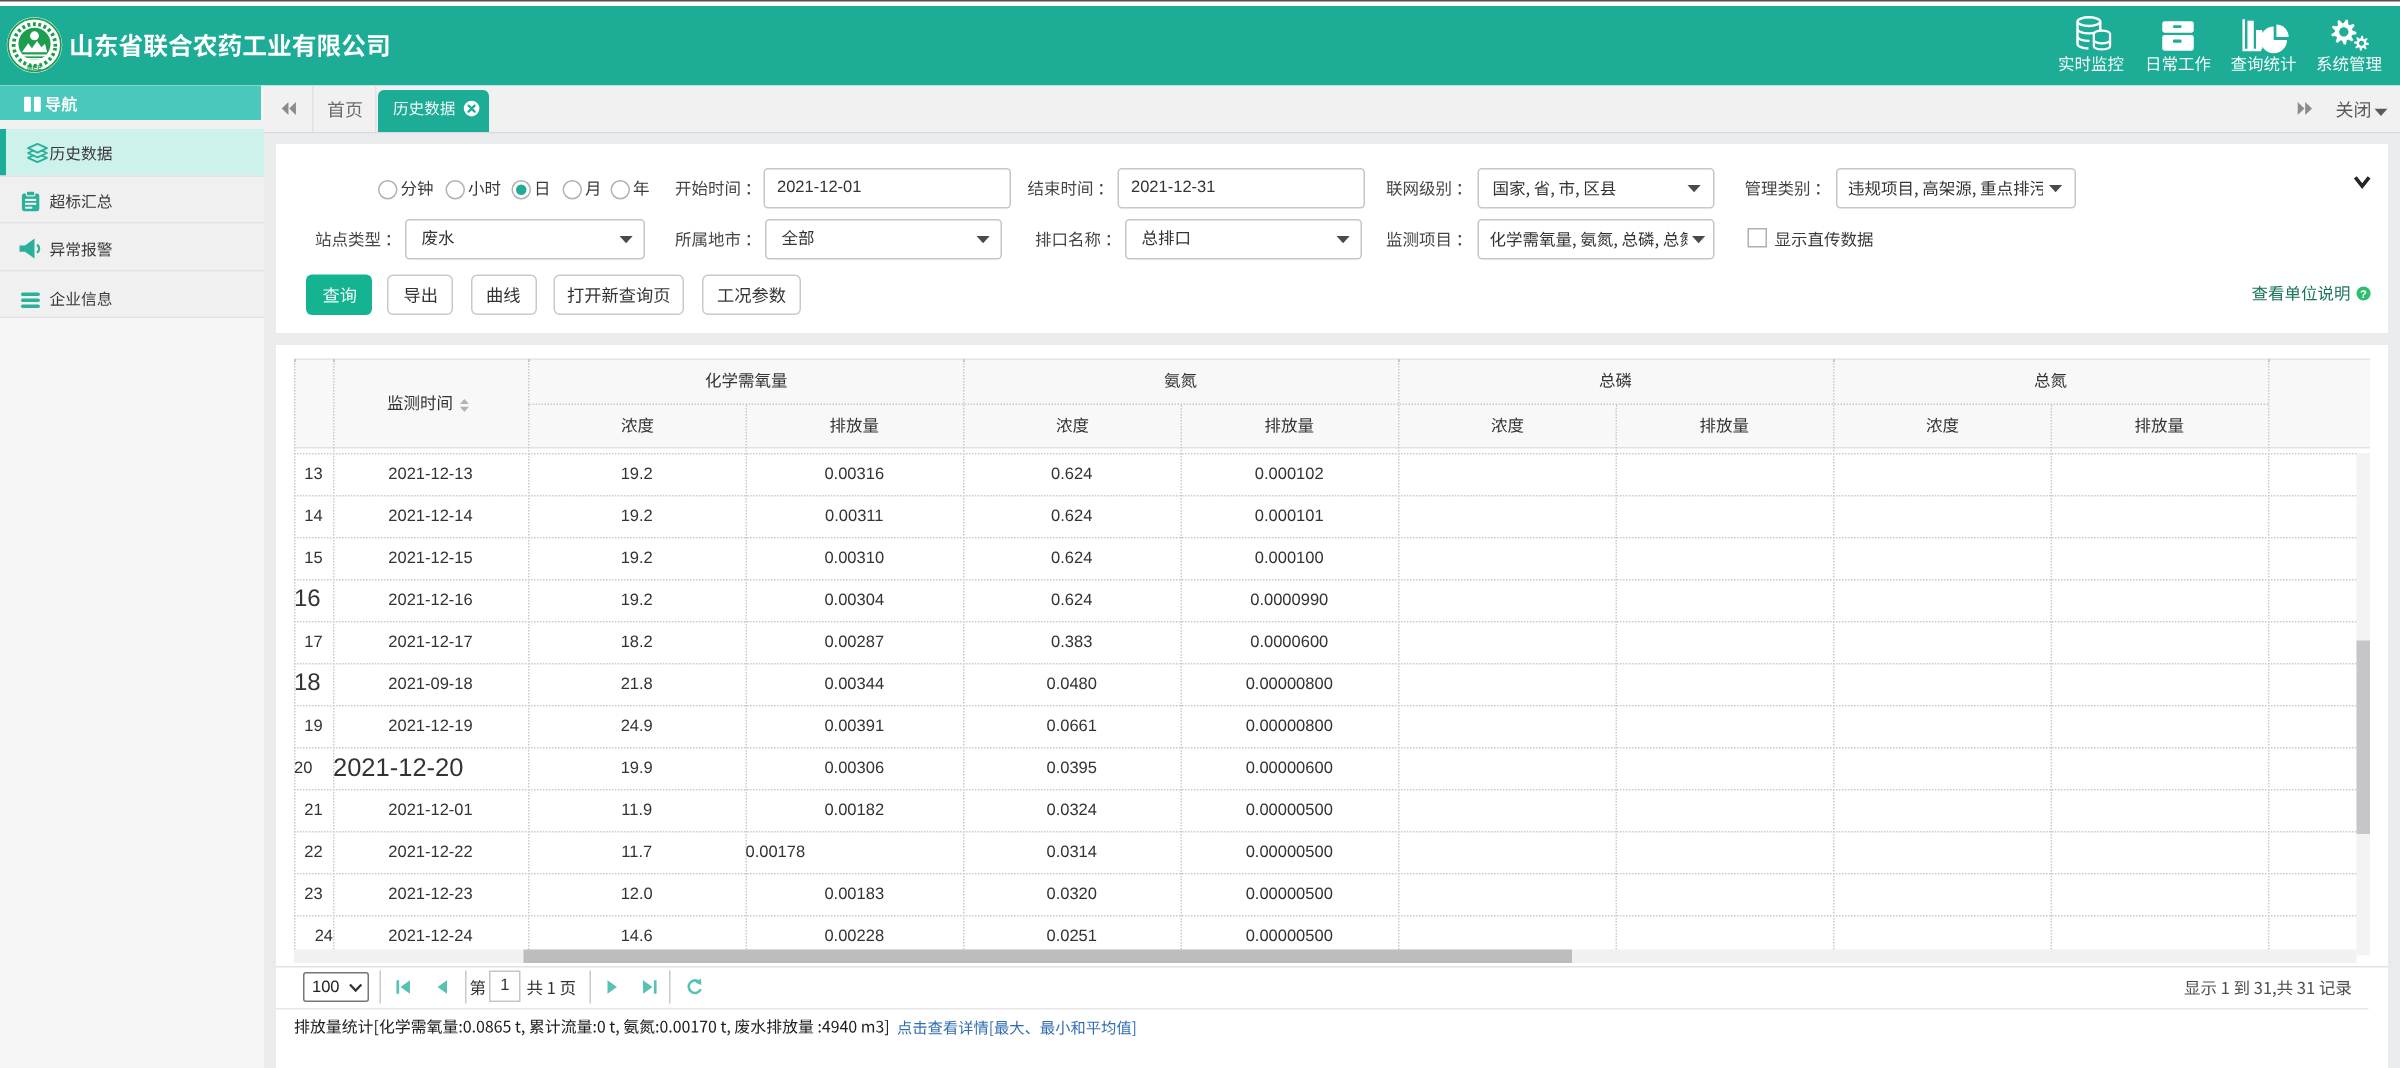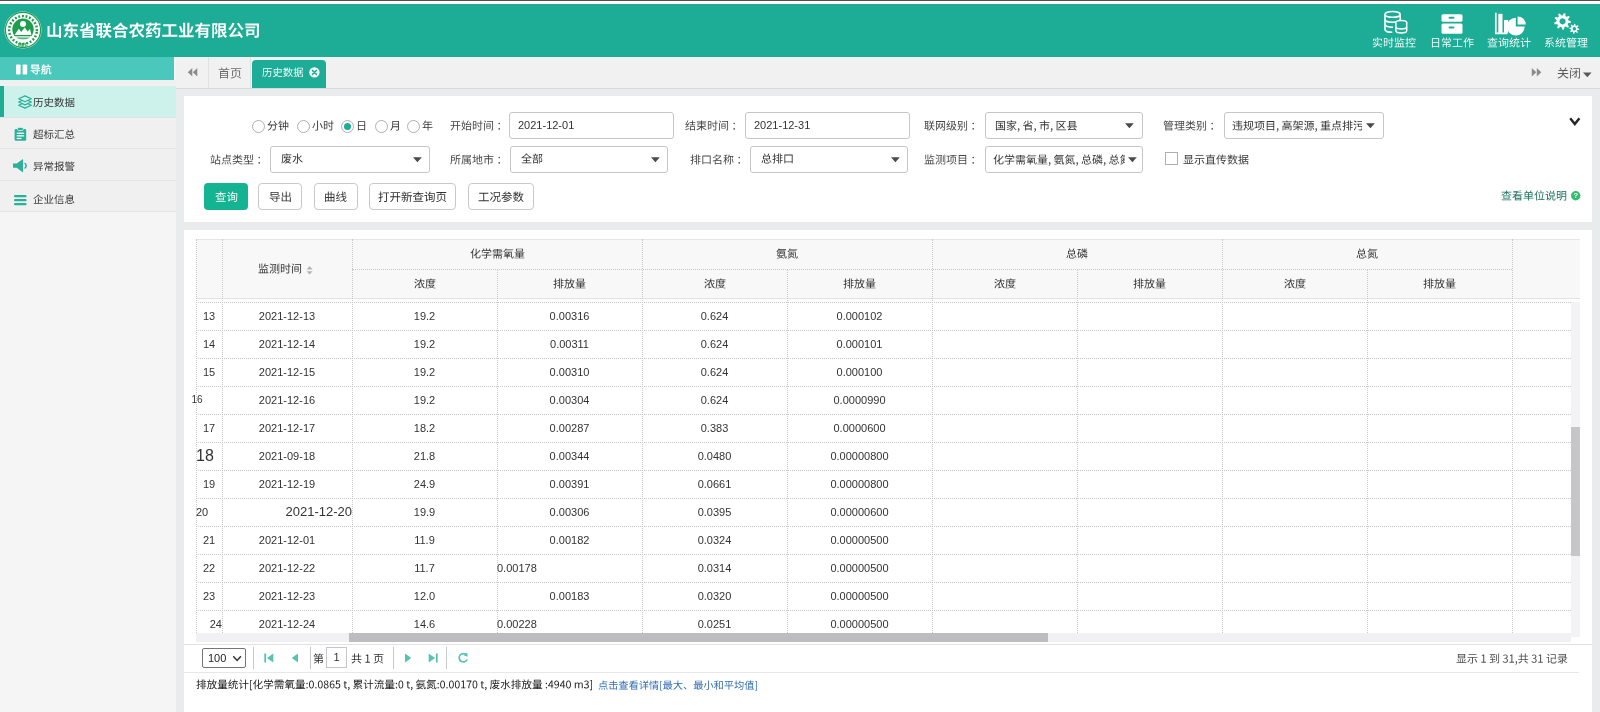--- a/index.html
+++ b/index.html
@@ -759,21 +759,21 @@
     <div class="ht" style="left:642px;top:330px;width:145px;height:28px;line-height:28px;text-align:center;font-size:11px;color:#333">0.624</div>
     <div class="ht" style="left:787px;top:330px;width:145px;height:28px;line-height:28px;text-align:center;font-size:11px;color:#333">0.000101</div>
     <div style="position:absolute;left:196px;top:385.5px;width:1375px;border-top:1px dotted #c9c9c9"></div>
     <div class="ht" style="left:196px;top:358px;width:26px;height:28px;line-height:28px;text-align:center;font-size:11px;color:#333">15</div>
     <div class="ht" style="left:222px;top:358px;width:130px;height:28px;line-height:28px;text-align:center;font-size:11px;color:#333">2021-12-15</div>
     <div class="ht" style="left:352px;top:358px;width:145px;height:28px;line-height:28px;text-align:center;font-size:11px;color:#333">19.2</div>
     <div class="ht" style="left:497px;top:358px;width:145px;height:28px;line-height:28px;text-align:center;font-size:11px;color:#333">0.00310</div>
     <div class="ht" style="left:642px;top:358px;width:145px;height:28px;line-height:28px;text-align:center;font-size:11px;color:#333">0.624</div>
     <div class="ht" style="left:787px;top:358px;width:145px;height:28px;line-height:28px;text-align:center;font-size:11px;color:#333">0.000100</div>
     <div style="position:absolute;left:196px;top:413.5px;width:1375px;border-top:1px dotted #c9c9c9"></div>
-    <div class="ht" style="left:184px;top:386px;width:26px;height:28px;line-height:28px;text-align:center;font-size:10px;color:#333">16</div>
+    <div class="ht" style="left:196px;top:386px;width:26px;height:28px;line-height:28px;text-align:left;font-size:16px;color:#333">16</div>
     <div class="ht" style="left:222px;top:386px;width:130px;height:28px;line-height:28px;text-align:center;font-size:11px;color:#333">2021-12-16</div>
     <div class="ht" style="left:352px;top:386px;width:145px;height:28px;line-height:28px;text-align:center;font-size:11px;color:#333">19.2</div>
     <div class="ht" style="left:497px;top:386px;width:145px;height:28px;line-height:28px;text-align:center;font-size:11px;color:#333">0.00304</div>
     <div class="ht" style="left:642px;top:386px;width:145px;height:28px;line-height:28px;text-align:center;font-size:11px;color:#333">0.624</div>
     <div class="ht" style="left:787px;top:386px;width:145px;height:28px;line-height:28px;text-align:center;font-size:11px;color:#333">0.0000990</div>
     <div style="position:absolute;left:196px;top:441.5px;width:1375px;border-top:1px dotted #c9c9c9"></div>
     <div class="ht" style="left:196px;top:414px;width:26px;height:28px;line-height:28px;text-align:center;font-size:11px;color:#333">17</div>
     <div class="ht" style="left:222px;top:414px;width:130px;height:28px;line-height:28px;text-align:center;font-size:11px;color:#333">2021-12-17</div>
     <div class="ht" style="left:352px;top:414px;width:145px;height:28px;line-height:28px;text-align:center;font-size:11px;color:#333">18.2</div>
     <div class="ht" style="left:497px;top:414px;width:145px;height:28px;line-height:28px;text-align:center;font-size:11px;color:#333">0.00287</div>
@@ -788,21 +788,21 @@
     <div class="ht" style="left:787px;top:442px;width:145px;height:28px;line-height:28px;text-align:center;font-size:11px;color:#333">0.00000800</div>
     <div style="position:absolute;left:196px;top:497.5px;width:1375px;border-top:1px dotted #c9c9c9"></div>
     <div class="ht" style="left:196px;top:470px;width:26px;height:28px;line-height:28px;text-align:center;font-size:11px;color:#333">19</div>
     <div class="ht" style="left:222px;top:470px;width:130px;height:28px;line-height:28px;text-align:center;font-size:11px;color:#333">2021-12-19</div>
     <div class="ht" style="left:352px;top:470px;width:145px;height:28px;line-height:28px;text-align:center;font-size:11px;color:#333">24.9</div>
     <div class="ht" style="left:497px;top:470px;width:145px;height:28px;line-height:28px;text-align:center;font-size:11px;color:#333">0.00391</div>
     <div class="ht" style="left:642px;top:470px;width:145px;height:28px;line-height:28px;text-align:center;font-size:11px;color:#333">0.0661</div>
     <div class="ht" style="left:787px;top:470px;width:145px;height:28px;line-height:28px;text-align:center;font-size:11px;color:#333">0.00000800</div>
     <div style="position:absolute;left:196px;top:525.5px;width:1375px;border-top:1px dotted #c9c9c9"></div>
     <div class="ht" style="left:196px;top:498px;width:26px;height:28px;line-height:28px;text-align:left;font-size:11px;color:#333">20</div>
-    <div class="ht" style="left:222px;top:498px;width:130px;height:28px;line-height:28px;text-align:right;font-size:13px;color:#333">2021-12-20</div>
+    <div class="ht" style="left:222px;top:498px;width:130px;height:28px;line-height:28px;text-align:left;font-size:17px;color:#333">2021-12-20</div>
     <div class="ht" style="left:352px;top:498px;width:145px;height:28px;line-height:28px;text-align:center;font-size:11px;color:#333">19.9</div>
     <div class="ht" style="left:497px;top:498px;width:145px;height:28px;line-height:28px;text-align:center;font-size:11px;color:#333">0.00306</div>
     <div class="ht" style="left:642px;top:498px;width:145px;height:28px;line-height:28px;text-align:center;font-size:11px;color:#333">0.0395</div>
     <div class="ht" style="left:787px;top:498px;width:145px;height:28px;line-height:28px;text-align:center;font-size:11px;color:#333">0.00000600</div>
     <div style="position:absolute;left:196px;top:553.5px;width:1375px;border-top:1px dotted #c9c9c9"></div>
     <div class="ht" style="left:196px;top:526px;width:26px;height:28px;line-height:28px;text-align:center;font-size:11px;color:#333">21</div>
     <div class="ht" style="left:222px;top:526px;width:130px;height:28px;line-height:28px;text-align:center;font-size:11px;color:#333">2021-12-01</div>
     <div class="ht" style="left:352px;top:526px;width:145px;height:28px;line-height:28px;text-align:center;font-size:11px;color:#333">11.9</div>
     <div class="ht" style="left:497px;top:526px;width:145px;height:28px;line-height:28px;text-align:center;font-size:11px;color:#333">0.00182</div>
     <div class="ht" style="left:642px;top:526px;width:145px;height:28px;line-height:28px;text-align:center;font-size:11px;color:#333">0.0324</div>
@@ -817,21 +817,21 @@
     <div style="position:absolute;left:196px;top:609.5px;width:1375px;border-top:1px dotted #c9c9c9"></div>
     <div class="ht" style="left:196px;top:582px;width:26px;height:28px;line-height:28px;text-align:center;font-size:11px;color:#333">23</div>
     <div class="ht" style="left:222px;top:582px;width:130px;height:28px;line-height:28px;text-align:center;font-size:11px;color:#333">2021-12-23</div>
     <div class="ht" style="left:352px;top:582px;width:145px;height:28px;line-height:28px;text-align:center;font-size:11px;color:#333">12.0</div>
     <div class="ht" style="left:497px;top:582px;width:145px;height:28px;line-height:28px;text-align:center;font-size:11px;color:#333">0.00183</div>
     <div class="ht" style="left:642px;top:582px;width:145px;height:28px;line-height:28px;text-align:center;font-size:11px;color:#333">0.0320</div>
     <div class="ht" style="left:787px;top:582px;width:145px;height:28px;line-height:28px;text-align:center;font-size:11px;color:#333">0.00000500</div>
     <div class="ht" style="left:196px;top:610px;width:26px;height:28px;line-height:28px;text-align:right;font-size:11px;color:#333">24</div>
     <div class="ht" style="left:222px;top:610px;width:130px;height:28px;line-height:28px;text-align:center;font-size:11px;color:#333">2021-12-24</div>
     <div class="ht" style="left:352px;top:610px;width:145px;height:28px;line-height:28px;text-align:center;font-size:11px;color:#333">14.6</div>
-    <div class="ht" style="left:497px;top:610px;width:145px;height:28px;line-height:28px;text-align:left;font-size:11px;color:#333">0.00228</div>
+    <div class="ht" style="left:497px;top:610px;width:145px;height:28px;line-height:28px;text-align:center;font-size:11px;color:#333">0.00228</div>
     <div class="ht" style="left:642px;top:610px;width:145px;height:28px;line-height:28px;text-align:center;font-size:11px;color:#333">0.0251</div>
     <div class="ht" style="left:787px;top:610px;width:145px;height:28px;line-height:28px;text-align:center;font-size:11px;color:#333">0.00000500</div>
     <div style="position:absolute;left:1571px;top:302px;width:8.5px;height:335px;background:#f3f3f5"></div>
     <div style="position:absolute;left:1571px;top:427px;width:8.5px;height:129px;background:#c6c6c8"></div>
     <div style="position:absolute;left:196px;top:633px;width:1375px;height:8.5px;background:#f1f1f3"></div>
     <div style="position:absolute;left:349px;top:633px;width:699px;height:8.5px;background:#bdbdbf"></div>
     <div style="position:absolute;left:184px;top:644px;width:1408px;height:1px;background:#e2e2e4"></div>
     <div style="position:absolute;left:202px;top:648px;width:44px;height:20px;background:#fff;border:1px solid #767676;border-radius:2px;box-sizing:border-box"></div>
     <div class="ht" style="left:208px;top:648px;width:24px;height:20px;line-height:20px;font-size:11px;color:#222">100</div>
     <svg style="position:absolute;left:233px;top:655.7px;overflow:visible" width="9" height="6">

